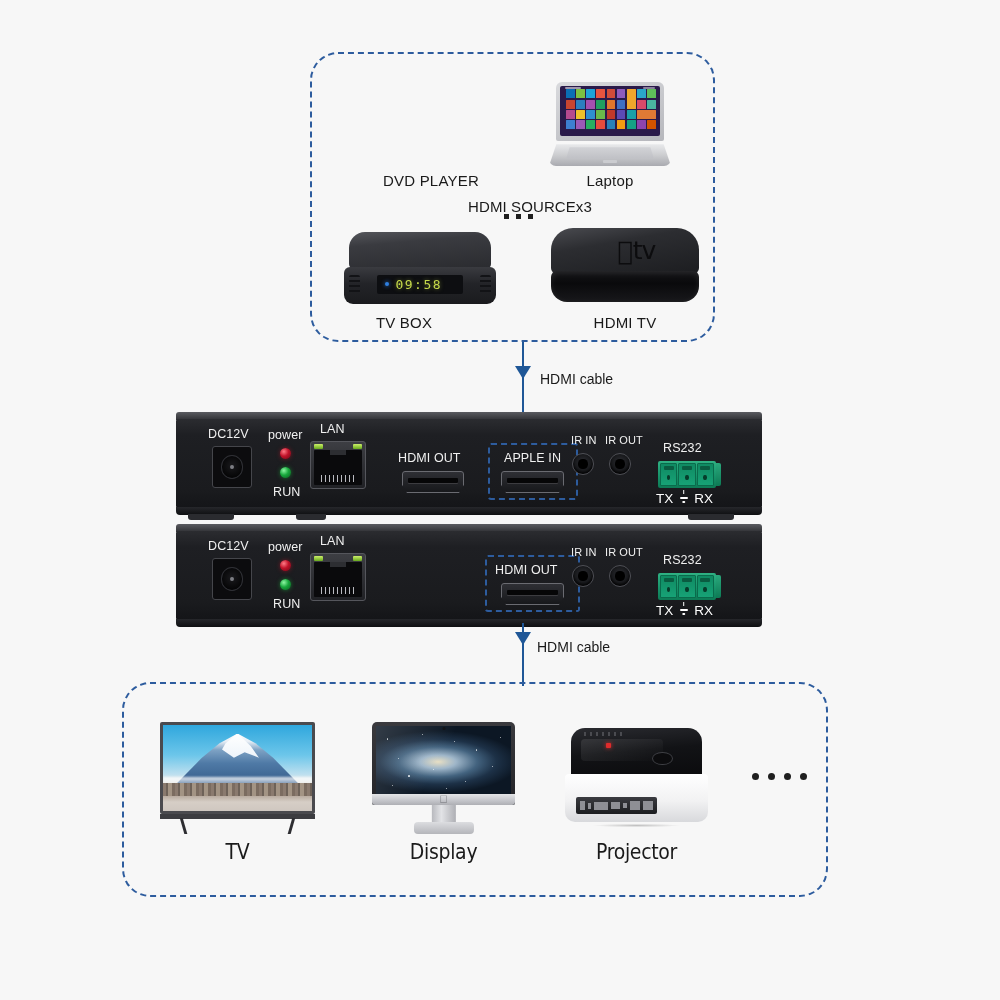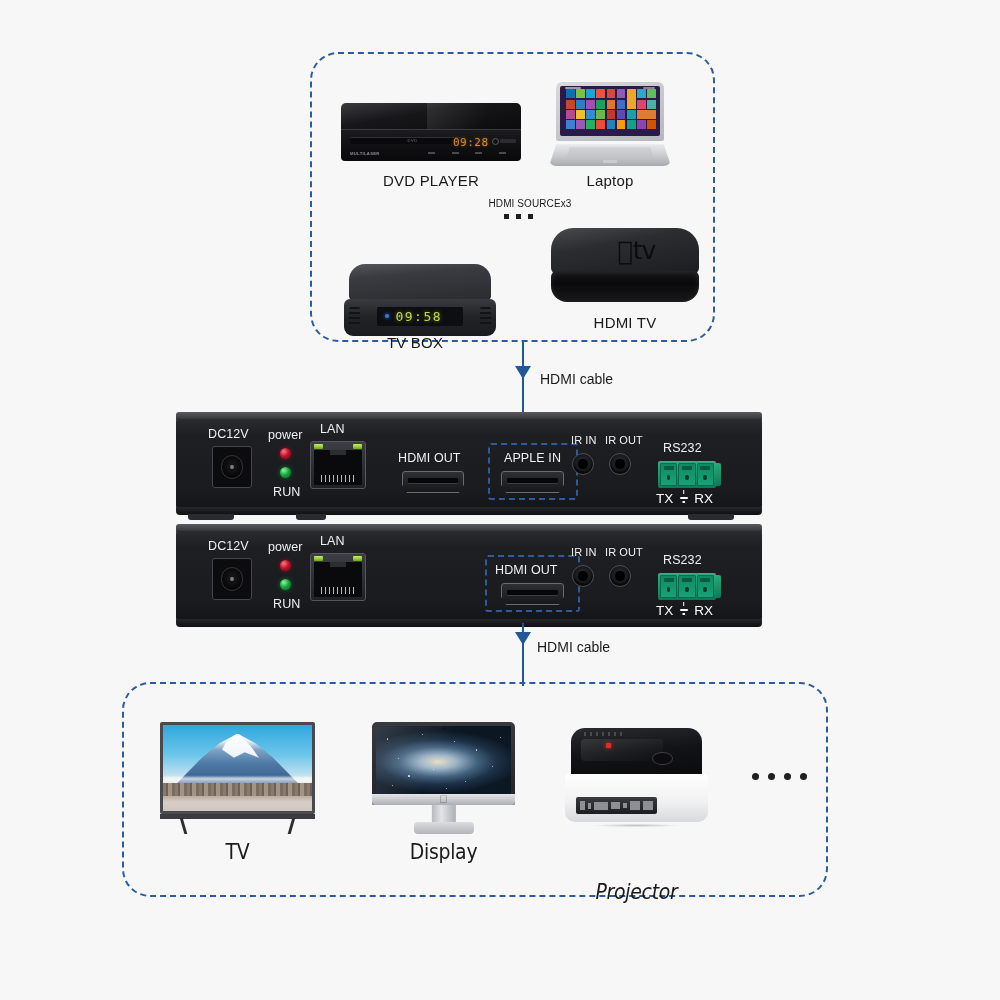--- a/index.html
+++ b/index.html
@@ -23,21 +23,21 @@
   
   .label {
     position: absolute;
     color: #1a1a1a;
     text-align: center;
     white-space: nowrap;
     font-family: "Liberation Sans", sans-serif;
   }
   .dev-label { font-size: 15px; letter-spacing: 0.2px; }
   .sink-label { font-size: 21px; font-family: "DejaVu Sans Condensed", "Liberation Sans", sans-serif; letter-spacing: -0.3px;}
-  .src-note { font-size: 10px; letter-spacing: 0.1px; }
+  .src-note { font-size: 15px; letter-spacing: 0.1px; }
   .cable-label { font-size: 14px; color: #1a1a1a; }
 
   
   .arrow-line { position: absolute; background: #1f5797; width: 2px; }
   .arrow-head {
     position: absolute; width: 0; height: 0;
     border-left: 8px solid transparent;
     border-right: 8px solid transparent;
     border-top: 13px solid #1f5797;
   }
@@ -119,21 +119,21 @@
   }
   .lt-kb {
     position: absolute; left: 14%; top: 14%; width: 72%; height: 52%;
     background: linear-gradient(180deg, #d2d3d7, #bfc0c5);
     border-radius: 2px;
     clip-path: polygon(4% 0, 96% 0, 100% 100%, 0 100%);
   }
   .lt-tp { position: absolute; left: 44%; bottom: 12%; width: 12%; height: 14%; background: #cbccd0; border-radius: 1px; }
 
   
-  .tvbox { position: absolute; margin-top: 32px; }
+  .tvbox { position: absolute; }
   .tb-top {
     position: absolute; left: 3%; top: 0; width: 94%; height: 52%;
     background: linear-gradient(175deg, #55565b 0%, #3a3b40 30%, #2a2b2f 100%);
     border-radius: 16px 16px 5px 5px;
   }
   .tb-body {
     position: absolute; left: 0; bottom: 0; width: 100%; height: 52%;
     background: linear-gradient(180deg, #3a3b40 0%, #232428 45%, #1a1b1e 100%);
     border-radius: 6px 6px 9px 9px;
   }
@@ -388,37 +388,20 @@
   .round-dots { position: absolute; display: flex; gap: 9px; }
   .round-dots i { width: 7px; height: 7px; border-radius: 50%; background: #1f1f1f; display: block; }
 </style>
 </head>
 <body>
 
 <div class="stage">
 
   <div class="dashed-box" style="left:310px; top:52px; width:405px; height:290px;"></div>
 
-  <div class="dvd" style="left:341px; top:103px; width:180px; height:58px;">
-    <div class="dvd-top"></div>
-    <div class="dvd-face">
-      <div class="dvd-tray"></div>
-      <div class="dvd-dvdtext">DVD</div>
-      <div class="dvd-brand">MULTILASER</div>
-      <div class="dvd-clock">09:28</div>
-      <div class="dvd-knob"></div>
-      <div class="dvd-usb"></div>
-      <div class="dvd-btns">
-          <i></i>
-          <i></i>
-          <i></i>
-          <i></i>
-        </div>
-    </div>
-  </div>
   <div class="label dev-label" style="left:341px; top:172px; width:180px;">DVD PLAYER</div>
 
   <div class="laptop" style="left:549px; top:82px; width:122px; height:84px;">
     <div class="lt-lidwrap">
       <div class="lt-screen">
         <div class="lt-topbar"></div>
           <div class="lt-topbar2"></div>
         <div class="lt-tilegrid">
           <i style="background:#0a6fb5"></i>
             <i style="background:#7cc142"></i>
@@ -475,21 +458,21 @@
     <div class="tb-top"></div>
     <div class="tb-body">
       <div class="tb-vent-l"></div>
         <div class="tb-vent-r"></div>
       <div class="tb-disp">
         <span class="tb-dot"></span>
         <span class="tb-time">09:58</span>
       </div>
     </div>
   </div>
-  <div class="label dev-label" style="left:339px; top:314px; width:152px;margin-top:20px;">TV BOX</div>
+  <div class="label dev-label" style="left:328px; top:314px; width:152px;">TV BOX</div>
 
   <div class="appletv" style="left:551px; top:228px; width:148px; height:74px;">
     <div class="atv-top">
       <div class="atv-logo"><span class="tv">tv</span></div>
     </div>
     <div class="atv-body"></div>
   </div>
   <div class="label dev-label" style="left:551px; top:314px; width:148px;">HDMI TV</div>
 
   <div class="arrow-line" style="left:522px; top:342px; height:74px;"></div>
@@ -702,21 +685,21 @@
           <i style="width:3px;height:6px"></i>
         <i style="width:14px;height:8px"></i>
           <i style="width:9px;height:7px"></i>
         <i style="width:4px;height:5px"></i>
           <i style="width:10px;height:9px"></i>
         <i style="width:10px;height:9px"></i>
       </div>
     </div>
     <div class="proj-shadow"></div>
   </div>
-  <div class="label sink-label" style="left:565px; top:880px; width:143px;font-style:italic;">Projector</div>
+  <div class="label sink-label" style="left:565px; top:840px; width:143px;">Projector</div>
 
   <div class="round-dots" style="left:752px; top:773px;">
       <i></i>
       <i></i>
       <i></i>
       <i></i>
     </div>
 
 </div>
 

